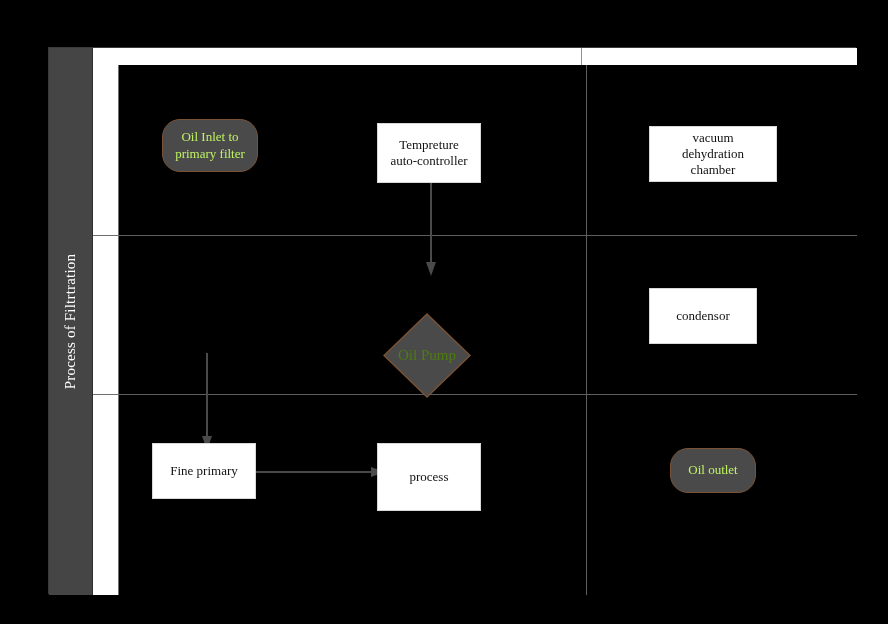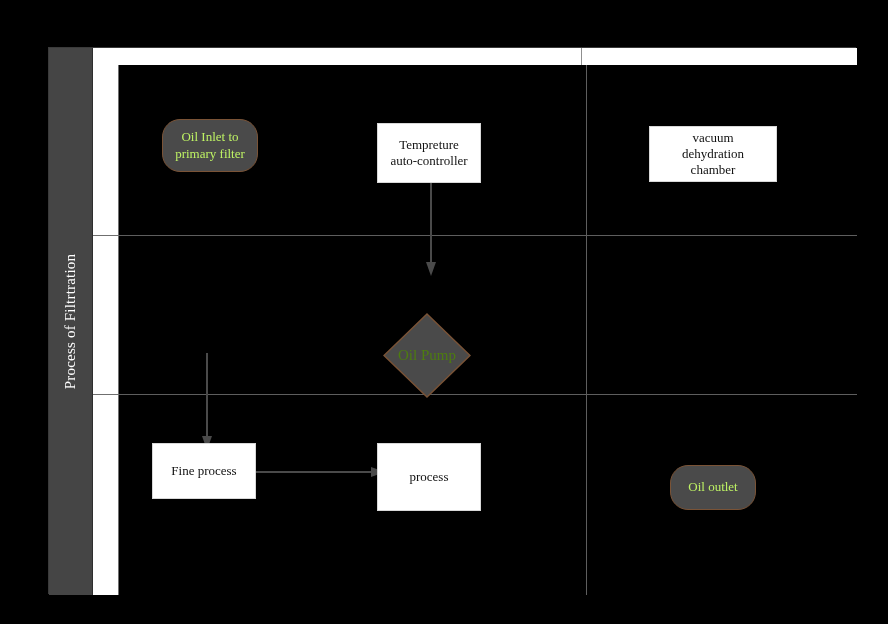--- a/index.html
+++ b/index.html
@@ -269,27 +269,30 @@
     </div>
 
 
     <div class="node-diamond-wrap" style="left:334px; top:265px; width:88px; height:85px;">
       <svg width="88" height="85" viewBox="0 0 88 85">
         <polygon points="44,1 87,42.5 44,84 1,42.5" fill="#4a4a4a" stroke="#7a5336" stroke-width="1.4"></polygon>
       </svg>
       <div class="node-diamond-label">Oil Pump</div>
     </div>
 
+    <div class="node node-rect" style="left:600px; top:240px; width:108px; height:56px;">
+      <span>condensor</span>
+    </div>
 
     <div class="node node-rect" style="left:103px; top:395px; width:104px; height:56px;">
-      <span>Fine process</span>
+      <span>Fine primary</span>
     </div>
 
     <div class="node node-rect" style="left:328px; top:395px; width:104px; height:68px;">
       <span>process</span>
     </div>
 
-    <div class="node node-terminator" style="left:621px; top:400px; width:86px; height:45px;margin-top:17px;">
+    <div class="node node-terminator" style="left:621px; top:400px; width:86px; height:45px;">
       <span>Oil outlet</span>
     </div>
 
   </div>
 </div>
 
 </body></html>

